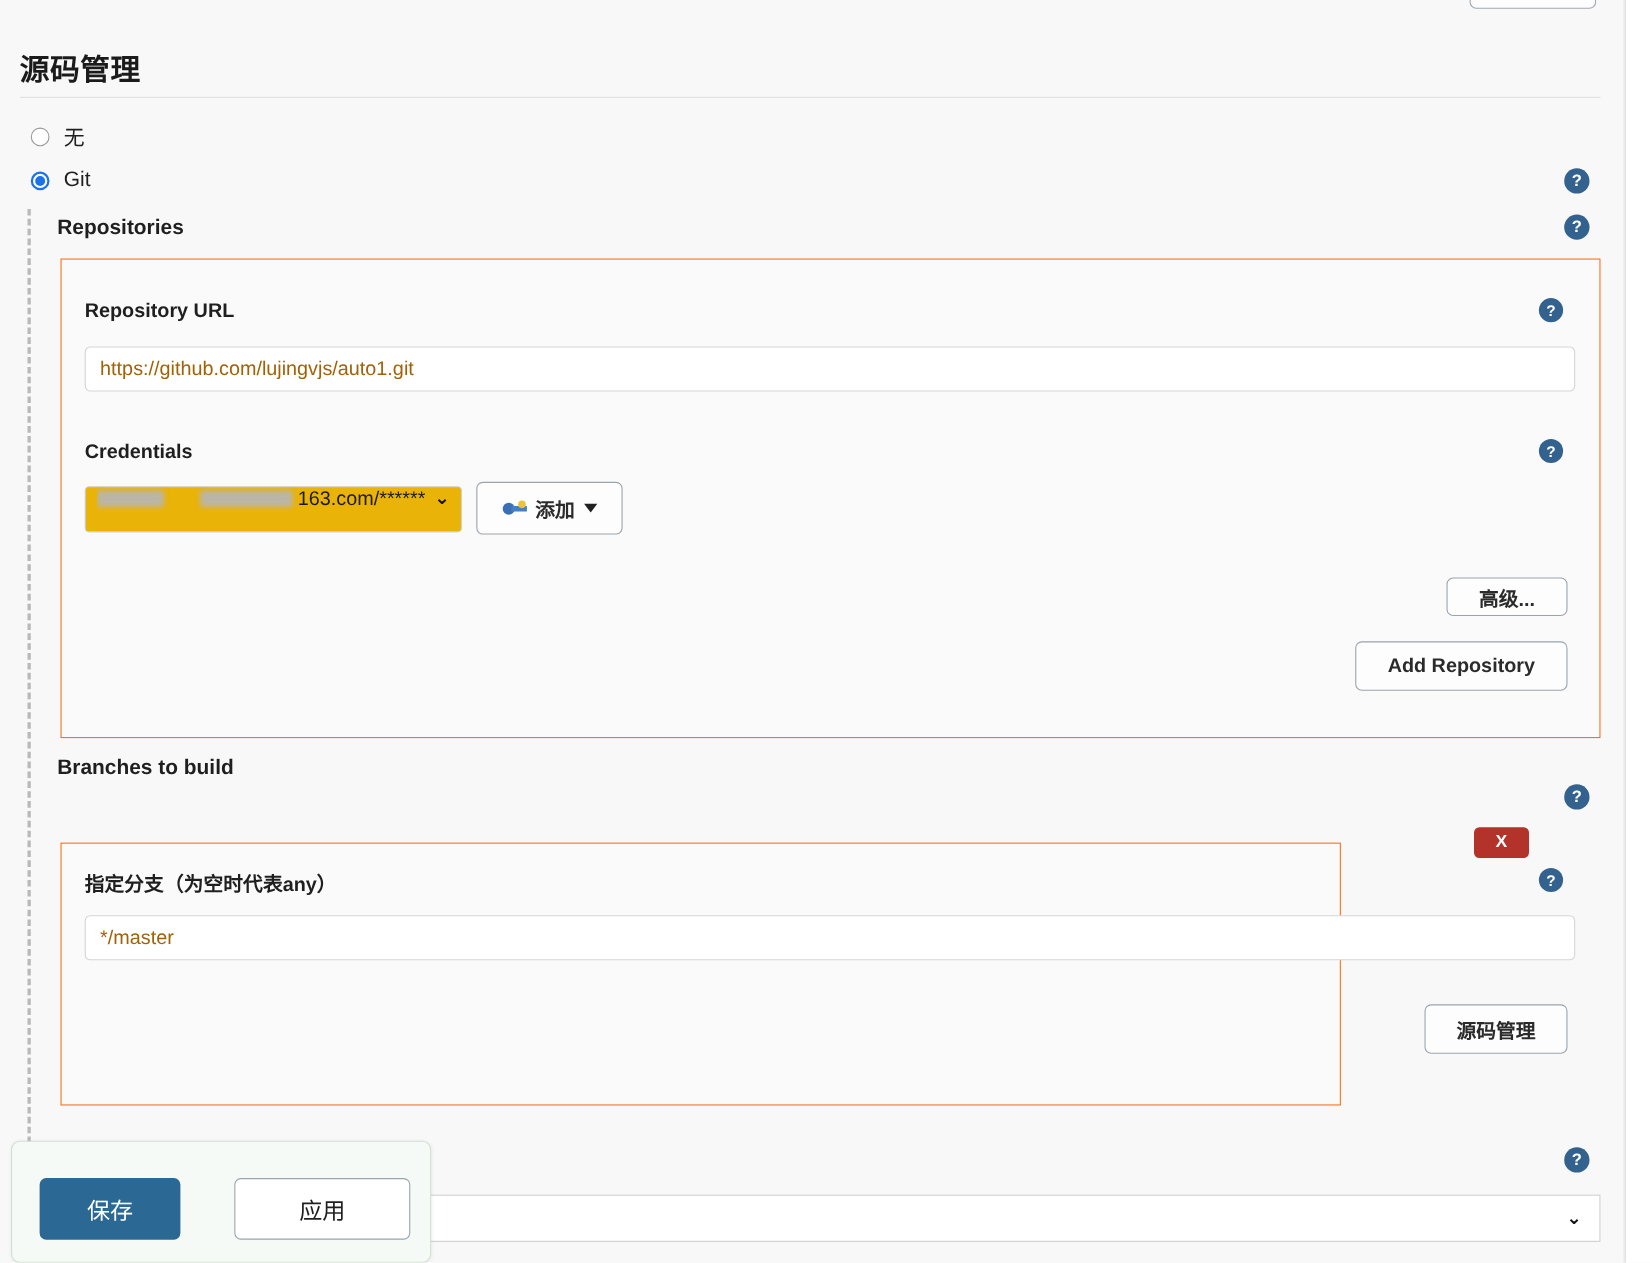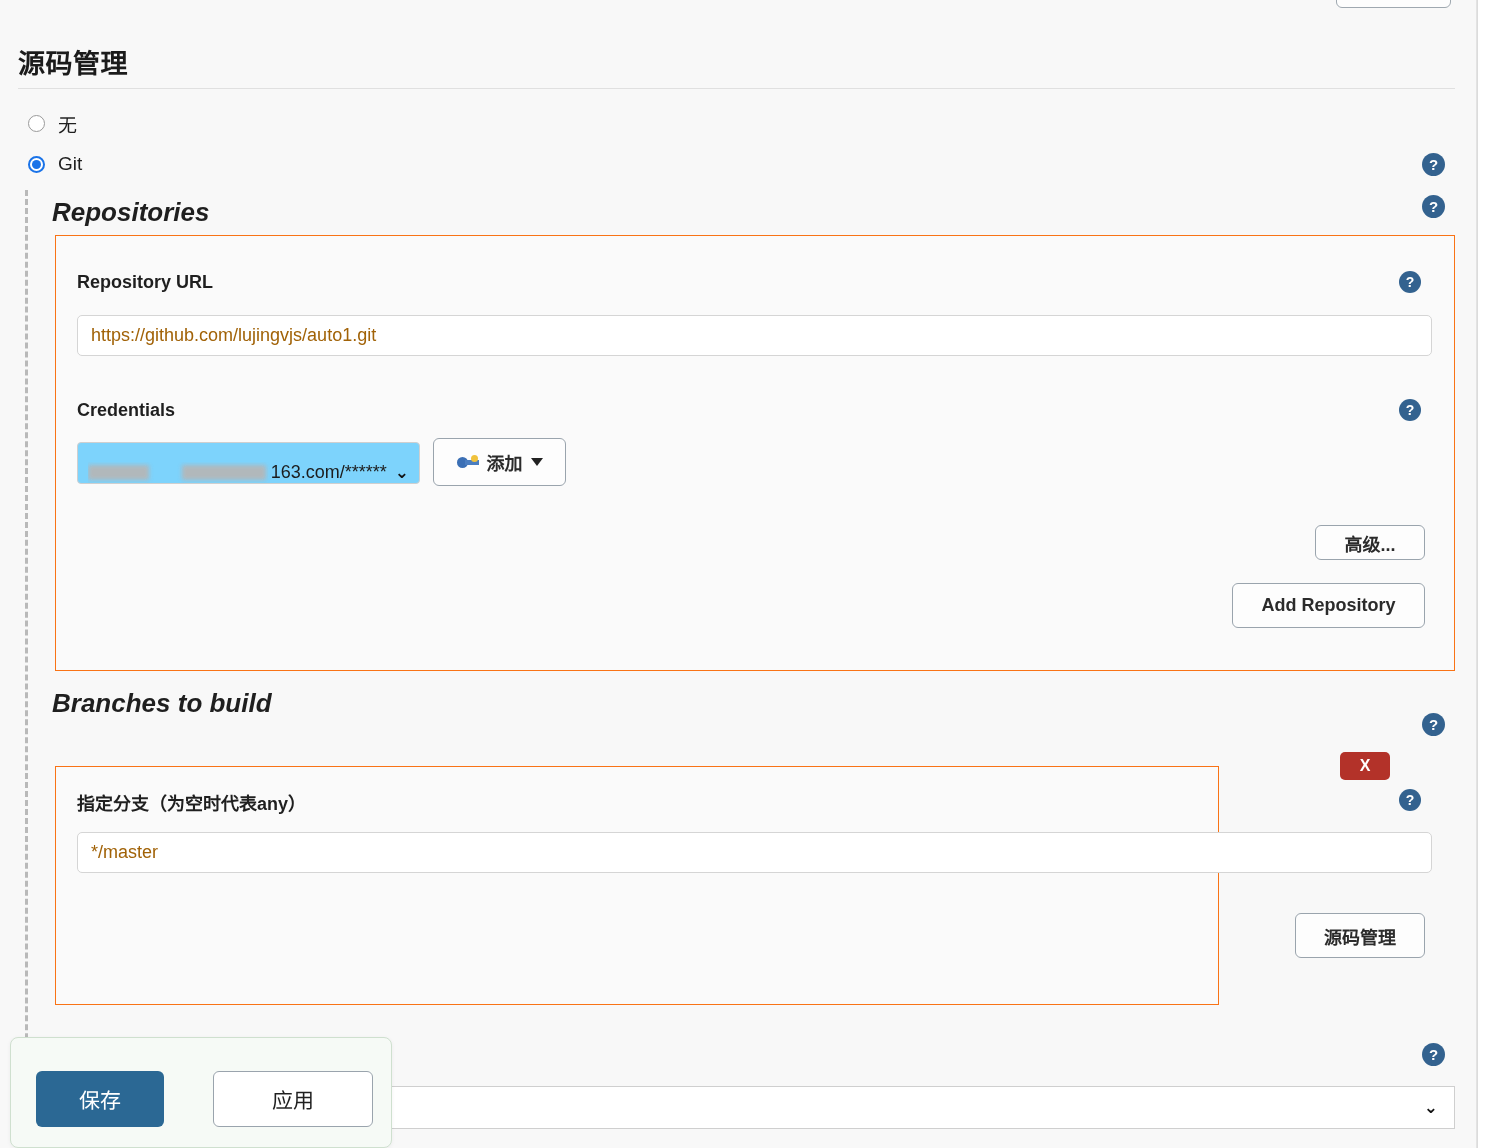--- a/index.html
+++ b/index.html
@@ -101,24 +101,23 @@
   .dash-guide {
     position: absolute;
     left: 25px; top: 190px;
     width: 0; height: 930px;
     border-left: 3px dashed #b9b9b9;
   }
 
   
   .block-label {
     position: absolute;
-    font-size: 26px;
+    font-size: 19px;
     font-weight: bold;
     color: #1f1f1f;
-    font-style: italic;
   }
 
   
   .panel {
     position: absolute;
     background: #fafafa;
     border: 1px solid #f97316;
     box-sizing: border-box;
   }
 
@@ -139,25 +138,25 @@
     font-size: 18px;
     color: #a16207;
     padding: 0 13px;
     outline: none;
   }
 
   
   .select-wrap {
     position: absolute;
     box-sizing: border-box;
-    background: #7dd3fc;
+    background: #eab308;
     border: 1px solid #cfcfcf;
     border-radius: 4px;
     display: flex;
-    align-items: flex-end;
+    align-items: flex-start;
     padding: 0 10px;
     overflow: hidden;
   }
   .select-value {
     flex: 1;
     font-size: 18px;
     color: #1c1c1c;
     white-space: nowrap;
     overflow: hidden;
     display: flex;

